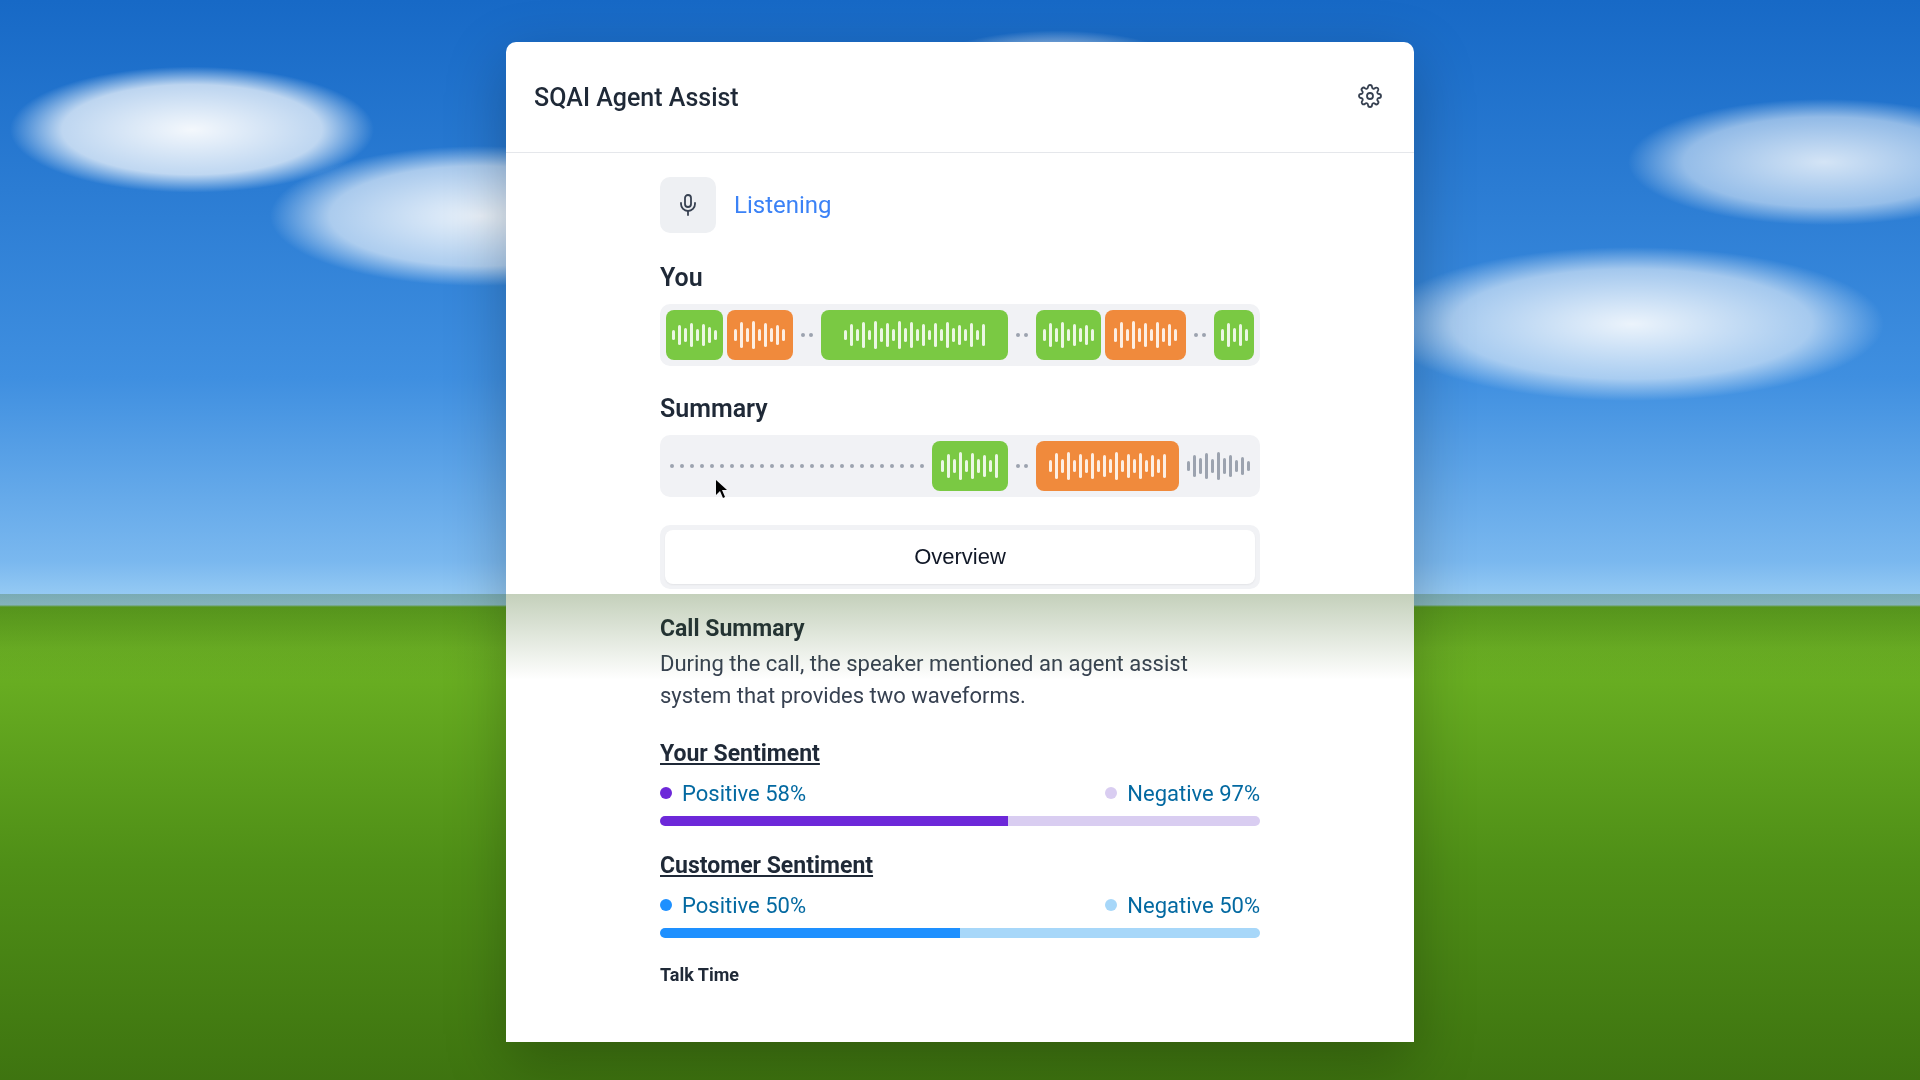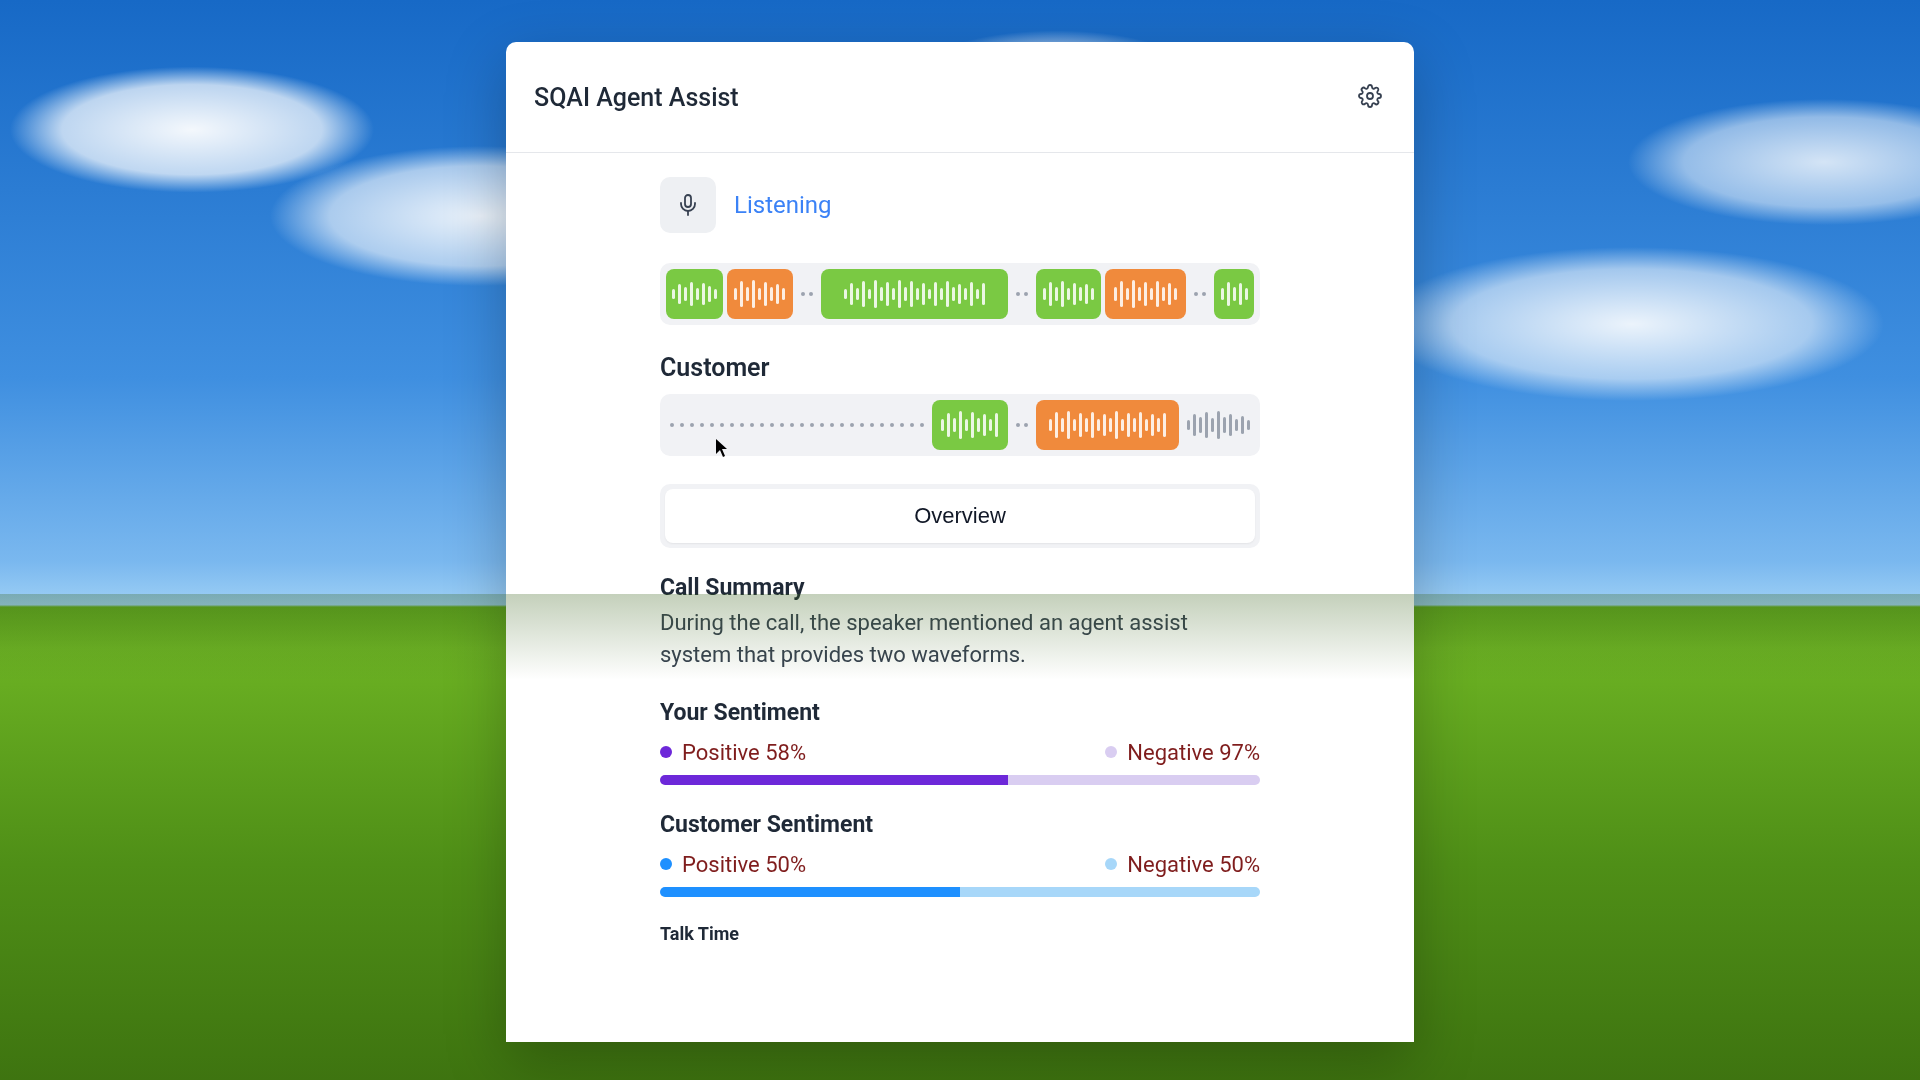--- a/index.html
+++ b/index.html
@@ -180,24 +180,24 @@
 .section-title {
   font-size:23px; font-weight:700;
   margin-bottom:6px;
 }
 .summary-text {
   font-size:22px; line-height:1.45; color:#374151;
   margin-bottom:28px;
 }
 
 .sent-block { margin-bottom:26px; }
-.sent-title { font-size:23px; font-weight:700; margin-bottom:14px; }
+.sent-title { font-size:23px; font-weight:700; margin-bottom:14px;text-decoration:underline; }
 .sent-legend {
   display:flex; justify-content:space-between;
-  font-size:22px; color:#7f1d1d;
+  font-size:22px; color:#0369a1;
   margin-bottom:10px;
 }
 .leg { display:flex; align-items:center; gap:10px; }
 .leg .swatch { width:12px; height:12px; border-radius:50%; }
 .sent-bar {
   width:100%; height:10px; border-radius:5px;
   display:flex; overflow:hidden;
 }
 .sent-bar .seg { height:100%; }
 
@@ -229,20 +229,21 @@
           <div class="mic-box">
             <svg viewBox="0 0 24 24" fill="none" stroke="currentColor" stroke-width="1.8" stroke-linecap="round" stroke-linejoin="round">
               <rect x="9" y="2" width="6" height="12" rx="3"></rect>
               <path d="M5 10v1a7 7 0 0 0 14 0v-1"></path>
               <line x1="12" y1="18" x2="12" y2="22"></line>
             </svg>
           </div>
           <div class="listening-label">Listening</div>
         </div>
 
+        <div class="track-label">You</div>
         <div class="track" id="track-you">
             <div class="chunk green" style="width: 60px;">
               <div class="bar" style="height: 10px;"></div>
               <div class="bar" style="height: 20px;"></div>
               <div class="bar" style="height: 14px;"></div>
               <div class="bar" style="height: 24px;"></div>
               <div class="bar" style="height: 12px;"></div>
               <div class="bar" style="height: 22px;"></div>
               <div class="bar" style="height: 16px;"></div>
               <div class="bar" style="height: 10px;"></div>
@@ -322,21 +323,21 @@
             </div>
             <div class="chunk green" style="width: 42px;">
               <div class="bar" style="height: 12px;"></div>
               <div class="bar" style="height: 24px;"></div>
               <div class="bar" style="height: 14px;"></div>
               <div class="bar" style="height: 22px;"></div>
               <div class="bar" style="height: 12px;"></div>
             </div>
           </div>
 
-        <div class="track-label">Customer</div>
+        <div class="track-label">Summary</div>
         <div class="track" id="track-customer">
           <div class="cursor">
             <svg viewBox="0 0 14 18">
                 <path d="M0 0 L0 15 L4 11 L7 18 L9 17 L6 10 L11 10 Z" fill="#000"></path>
               </svg>
           </div>
         <div class="silence">
               <div class="dot"></div>
               <div class="dot"></div>
               <div class="dot"></div>

